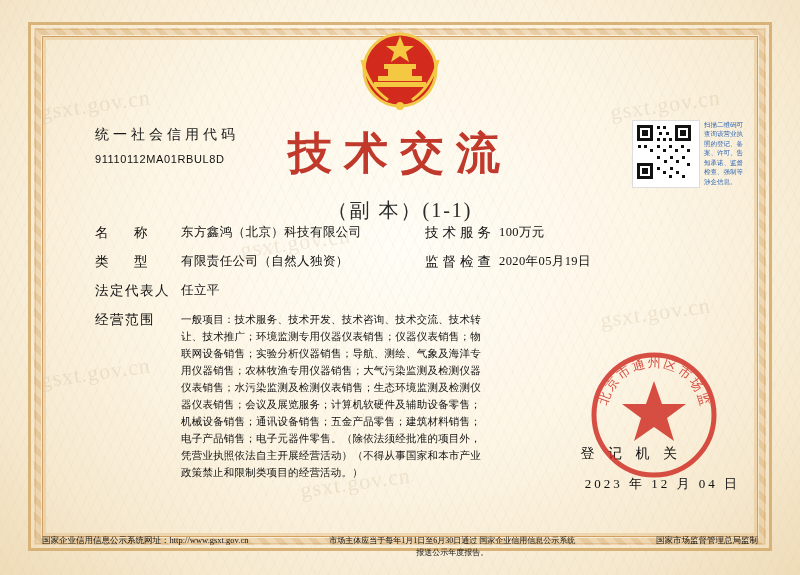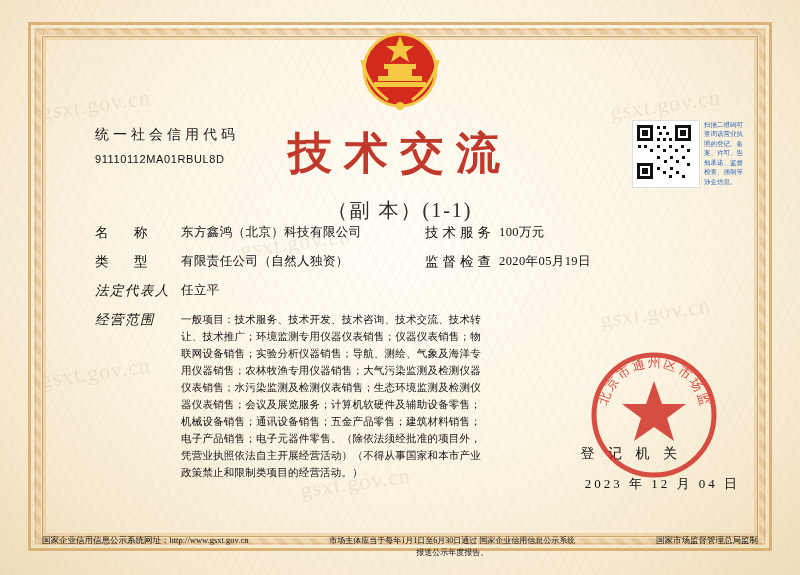--- a/index.html
+++ b/index.html
@@ -106,21 +106,21 @@
   .fields{
     position:absolute;left:95px;top:224px;right:70px;z-index:6;
   }
   .row{display:flex;align-items:flex-start;margin-bottom:11px;}
   .col-l{width:330px;display:flex;align-items:flex-start;}
   .col-r{flex:1;display:flex;align-items:flex-start;}
   .lbl{
     font-size:13.5px;color:#111;white-space:nowrap;
     width:86px;letter-spacing:6px;
   }
-  .lbl.w5{letter-spacing:1.5px;width:86px;font-style:italic;}
+  .lbl.w5{letter-spacing:1.5px;width:86px;}
   .val{
     font-size:12.5px;color:#111;letter-spacing:.4px;
     font-family:"Liberation Serif", serif;
   }
   .scope-row{display:flex;align-items:flex-start;margin-top:6px;}
   .scope-text{
     width:300px;font-size:10.5px;line-height:1.62;color:#111;text-align:justify;
     letter-spacing:.2px;
   }
   

